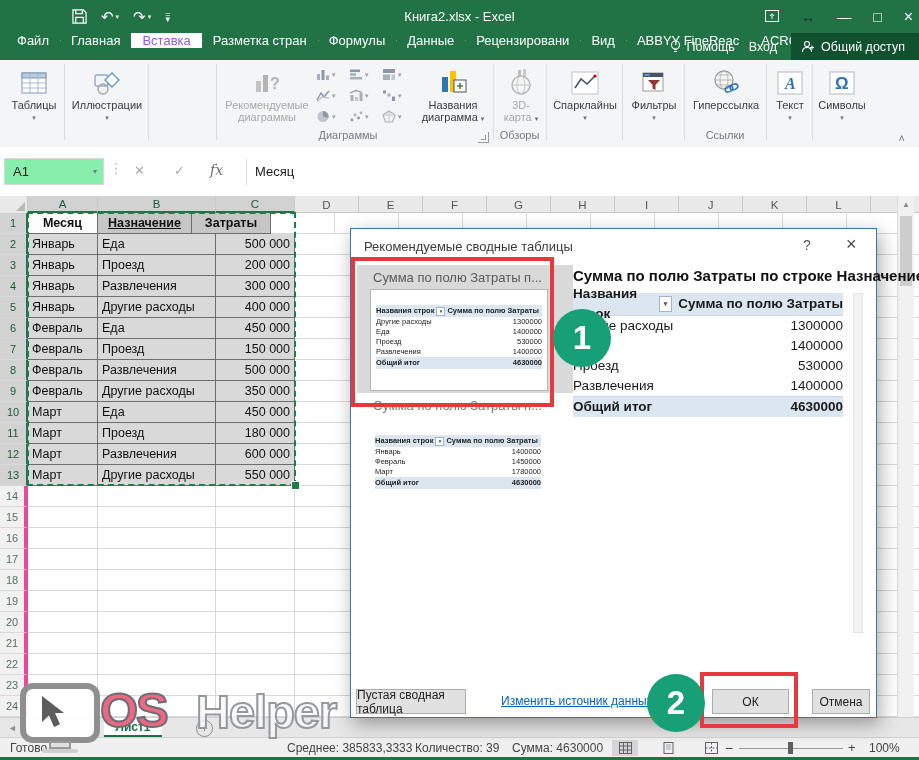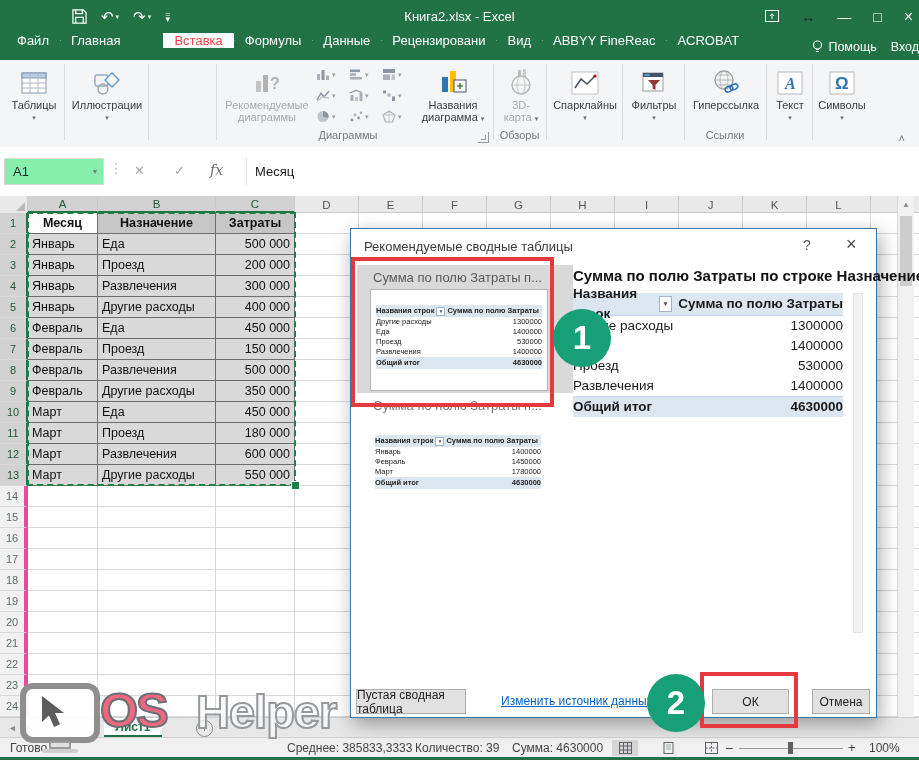--- a/index.html
+++ b/index.html
@@ -14,21 +14,21 @@
   .win-title{position:absolute;left:0;right:0;top:9px;text-align:center;font-size:13px;color:#fff;}
   .winctl{position:absolute;right:6px;top:0;height:33px;display:flex;align-items:center;gap:22px;}
   .winctl span{font-size:14px;color:#fff;line-height:1;}
   .winctl .dark{color:#1c1c1c;font-weight:bold;}
 
   
   .tabrow{position:absolute;left:0;top:33px;width:919px;height:27px;background:#217346;display:flex;align-items:flex-start;}
   .tabs{display:flex;align-items:stretch;padding-left:6px;}
   .tab{color:#fff;font-size:13px;padding:0 11px;display:flex;align-items:center;position:relative;white-space:nowrap;}
   .tab+.tab::before{content:"";position:absolute;left:0;top:7px;bottom:7px;width:1px;background:rgba(255,255,255,.35);}
-  .tab.active{background:#fff;color:#ef4444;margin-left:32px;}
+  .tab.active{background:#fff;color:#8b5cf6;}
   .tabrow-right{position:absolute;right:0;top:0;height:27px;display:flex;align-items:center;gap:14px;padding-right:0;}
   .help-item,.signin-item{color:#fff;font-size:12.5px;display:flex;align-items:center;gap:5px;}
   .share-btn{background:#10512f;color:#fff;height:27px;display:flex;align-items:center;gap:6px;padding:0 14px 0 10px;font-size:12.5px;}
 
   
   .ribbon{position:absolute;left:0;top:60px;width:919px;height:87px;background:#f4f5f6;border-bottom:1px solid #cfcfcf;}
   .rsep{position:absolute;top:4px;height:76px;width:1px;background:#dcdcdc;}
   .rbtn{position:absolute;top:3px;height:78px;display:flex;flex-direction:column;align-items:center;}
   .rbtn .ric{height:32px;display:flex;align-items:flex-end;justify-content:center;}
   .rbtn .rlabel{font-size:11px;color:#3b3b3b;margin-top:4px;line-height:12px;text-align:center;white-space:nowrap;}
@@ -170,38 +170,47 @@
       <span>□</span>
       <span style="font-size:16px;">×</span>
     </div>
   </div>
 
   <div class="tabrow">
     <div class="tabs" id="ribbon-tabs">
         <div class="tab">Файл</div>
         <div class="tab">Главная</div>
         <div class="tab active">Вставка</div>
+        <div class="tab">Разметка стран</div>
         <div class="tab">Формулы</div>
         <div class="tab">Данные</div>
         <div class="tab">Рецензировани</div>
         <div class="tab">Вид</div>
         <div class="tab">ABBYY FineReac</div>
         <div class="tab">ACROBAT</div>
       </div>
     <div class="tabrow-right">
       <span class="help-item">
         <svg width="11" height="14" viewBox="0 0 11 14">
             <circle cx="5.5" cy="5" r="4" fill="none" stroke="#fff" stroke-width="1.1"></circle>
             <path d="M4 9.5 h3 M4 11.5 h3" stroke="#fff" stroke-width="1.1"></path>
           </svg>
         <span>Помощь</span>
       </span>
       <span class="signin-item">
           <span>Вход</span>
         </span>
+      <span class="share-btn">
+        <svg width="14" height="13" viewBox="0 0 14 13">
+            <circle cx="6" cy="4" r="2.5" fill="none" stroke="#fff" stroke-width="1.1"></circle>
+            <path d="M1.5 12 c0-3 2-4.5 4.5-4.5 s4.5 1.5 4.5 4.5" fill="none" stroke="#fff" stroke-width="1.1"></path>
+            <path d="M11 5.5 v4 M9 7.5 h4" stroke="#fff" stroke-width="1.1"></path>
+          </svg>
+        <span>Общий доступ</span>
+      </span>
     </div>
   </div>
 
   <div class="ribbon">
     <div class="rbtn" style="left:6px;width:56px;">
       <span class="ric">
         <svg width="26" height="24" viewBox="0 0 26 24">
             <rect x="1" y="2" width="24" height="20" fill="#fff" stroke="#8496b0"></rect>
             <rect x="1" y="2" width="24" height="5" fill="#b8cce4" stroke="#8496b0"></rect>
             <path d="M9 2 v20 M17 2 v20 M1 12 h24 M1 17 h24" stroke="#aab8cc" fill="none"></path>
@@ -437,21 +446,21 @@
       <div class="chead" style="width: 64px;">K</div>
       <div class="chead" style="width: 64px;">L</div>
       <div class="chead" style="width: 64px;">M</div>
     </div>
 
   <div class="gridbody">
     <div id="grid-rows">
         <div class="grow">
           <div class="rowhdr sel">1</div>
           <div class="cell dcell thead a1" style="width: 70px;">Месяц</div>
-          <div class="cell dcell thead" style="width: 118px;">Назначение</div>
+          <div class="cell dcell thead" style="width: 94px; text-decoration: underline;">Назначение</div>
           <div class="cell dcell thead" style="width: 79px;">Затраты</div>
           <div class="cell" style="width: 64px;"></div>
           <div class="cell" style="width: 64px;"></div>
           <div class="cell" style="width: 64px;"></div>
           <div class="cell" style="width: 64px;"></div>
           <div class="cell" style="width: 64px;"></div>
           <div class="cell" style="width: 64px;"></div>
           <div class="cell" style="width: 64px;"></div>
           <div class="cell" style="width: 64px;"></div>
           <div class="cell" style="width: 64px;"></div>

